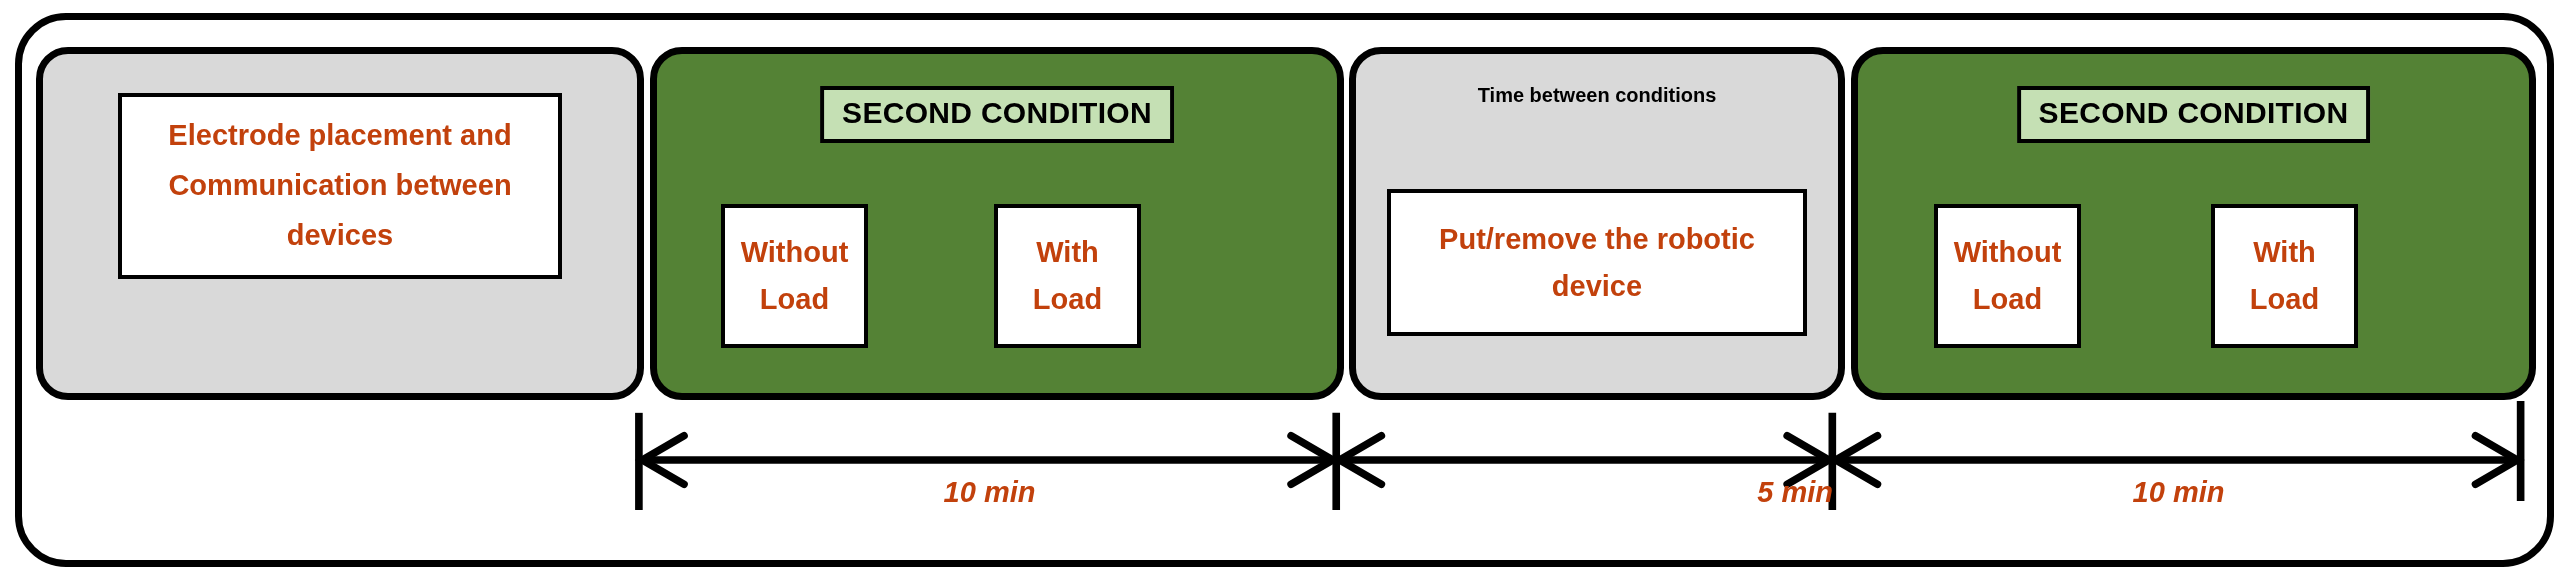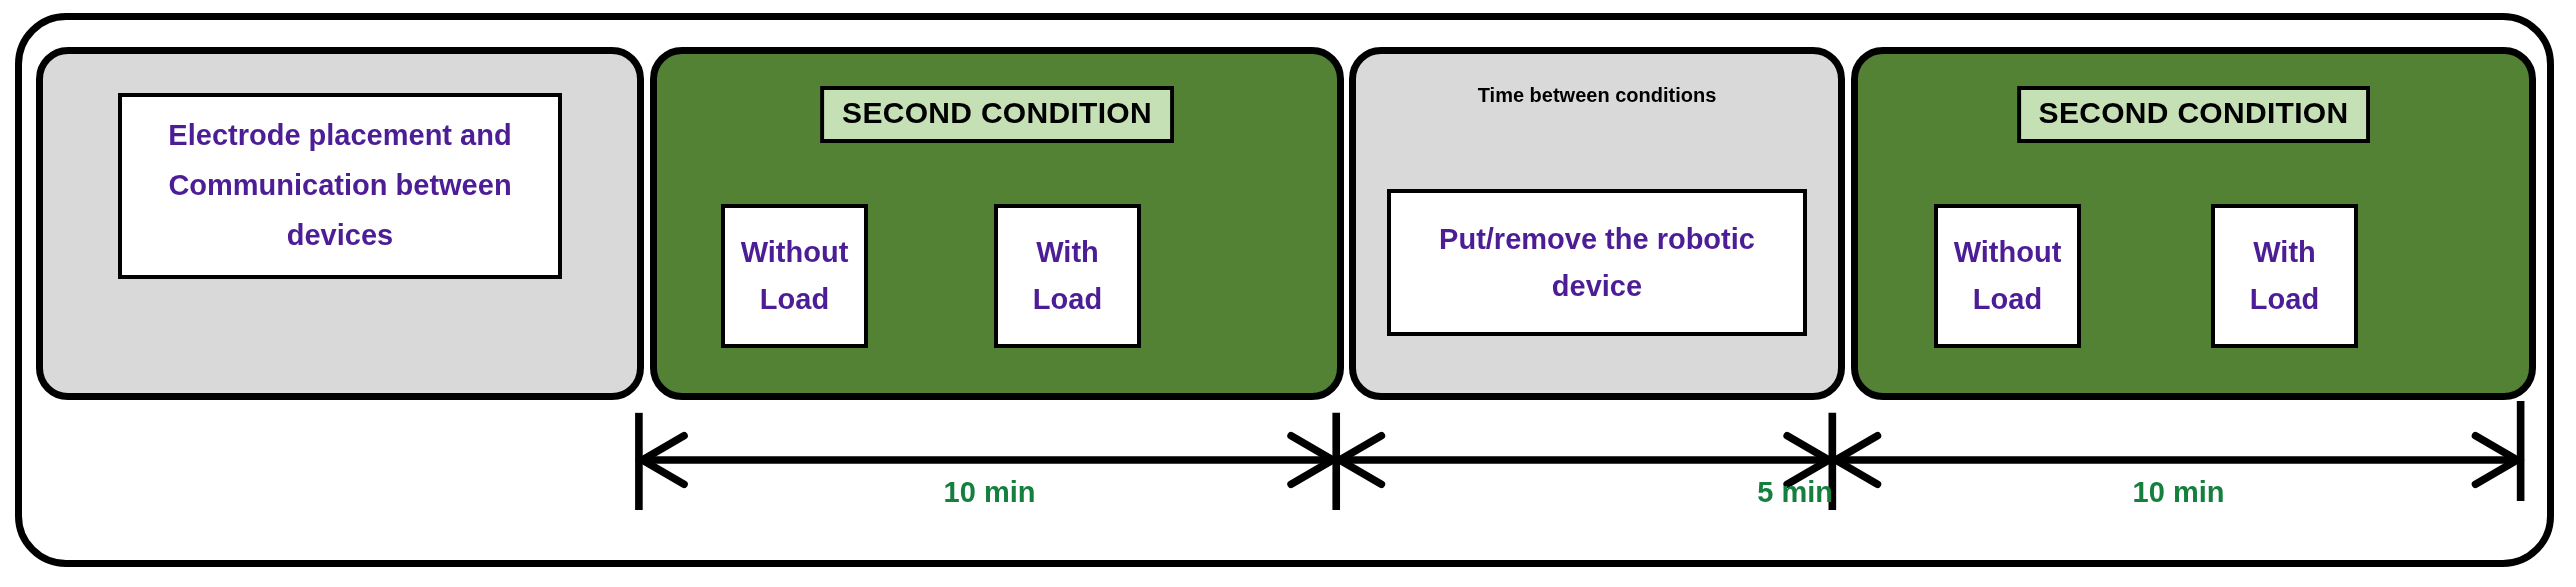--- a/index.html
+++ b/index.html
@@ -103,21 +103,21 @@
     border: 4.9px solid #000000;
     display: flex;
     align-items: center;
     justify-content: center;
     text-align: center;
   }
   .white-box .box-text {
     display: block;
     font-size: 29px;
     font-weight: bold;
-    color: #4c1d95;
+    color: #c2410c;
     line-height: 1.62;
     padding: 0 7px;
   }
 
   
   .box-wide-tall {
     left: 50%;
     transform: translateX(-50%);
     top: 39px;
     width: 444px;
@@ -155,22 +155,23 @@
     height: 587px;
     pointer-events: none;
   }
 
   .tl-label {
     position: absolute;
     top: 476px;
     text-align: center;
     font-size: 29px;
     font-weight: bold;
-    color: #15803d;
+    color: #c2410c;
     white-space: nowrap;
+    font-style: italic;
   }
   .tl-seg-1 { left: 639px;  width: 701px; }
   .tl-seg-2 { left: 1340px; width: 493px; text-align: right; }
   .tl-seg-3 { left: 1833px; width: 691px; }
 </style>
 </head>
 <body>
 
 <div id="diagram-root">
 

